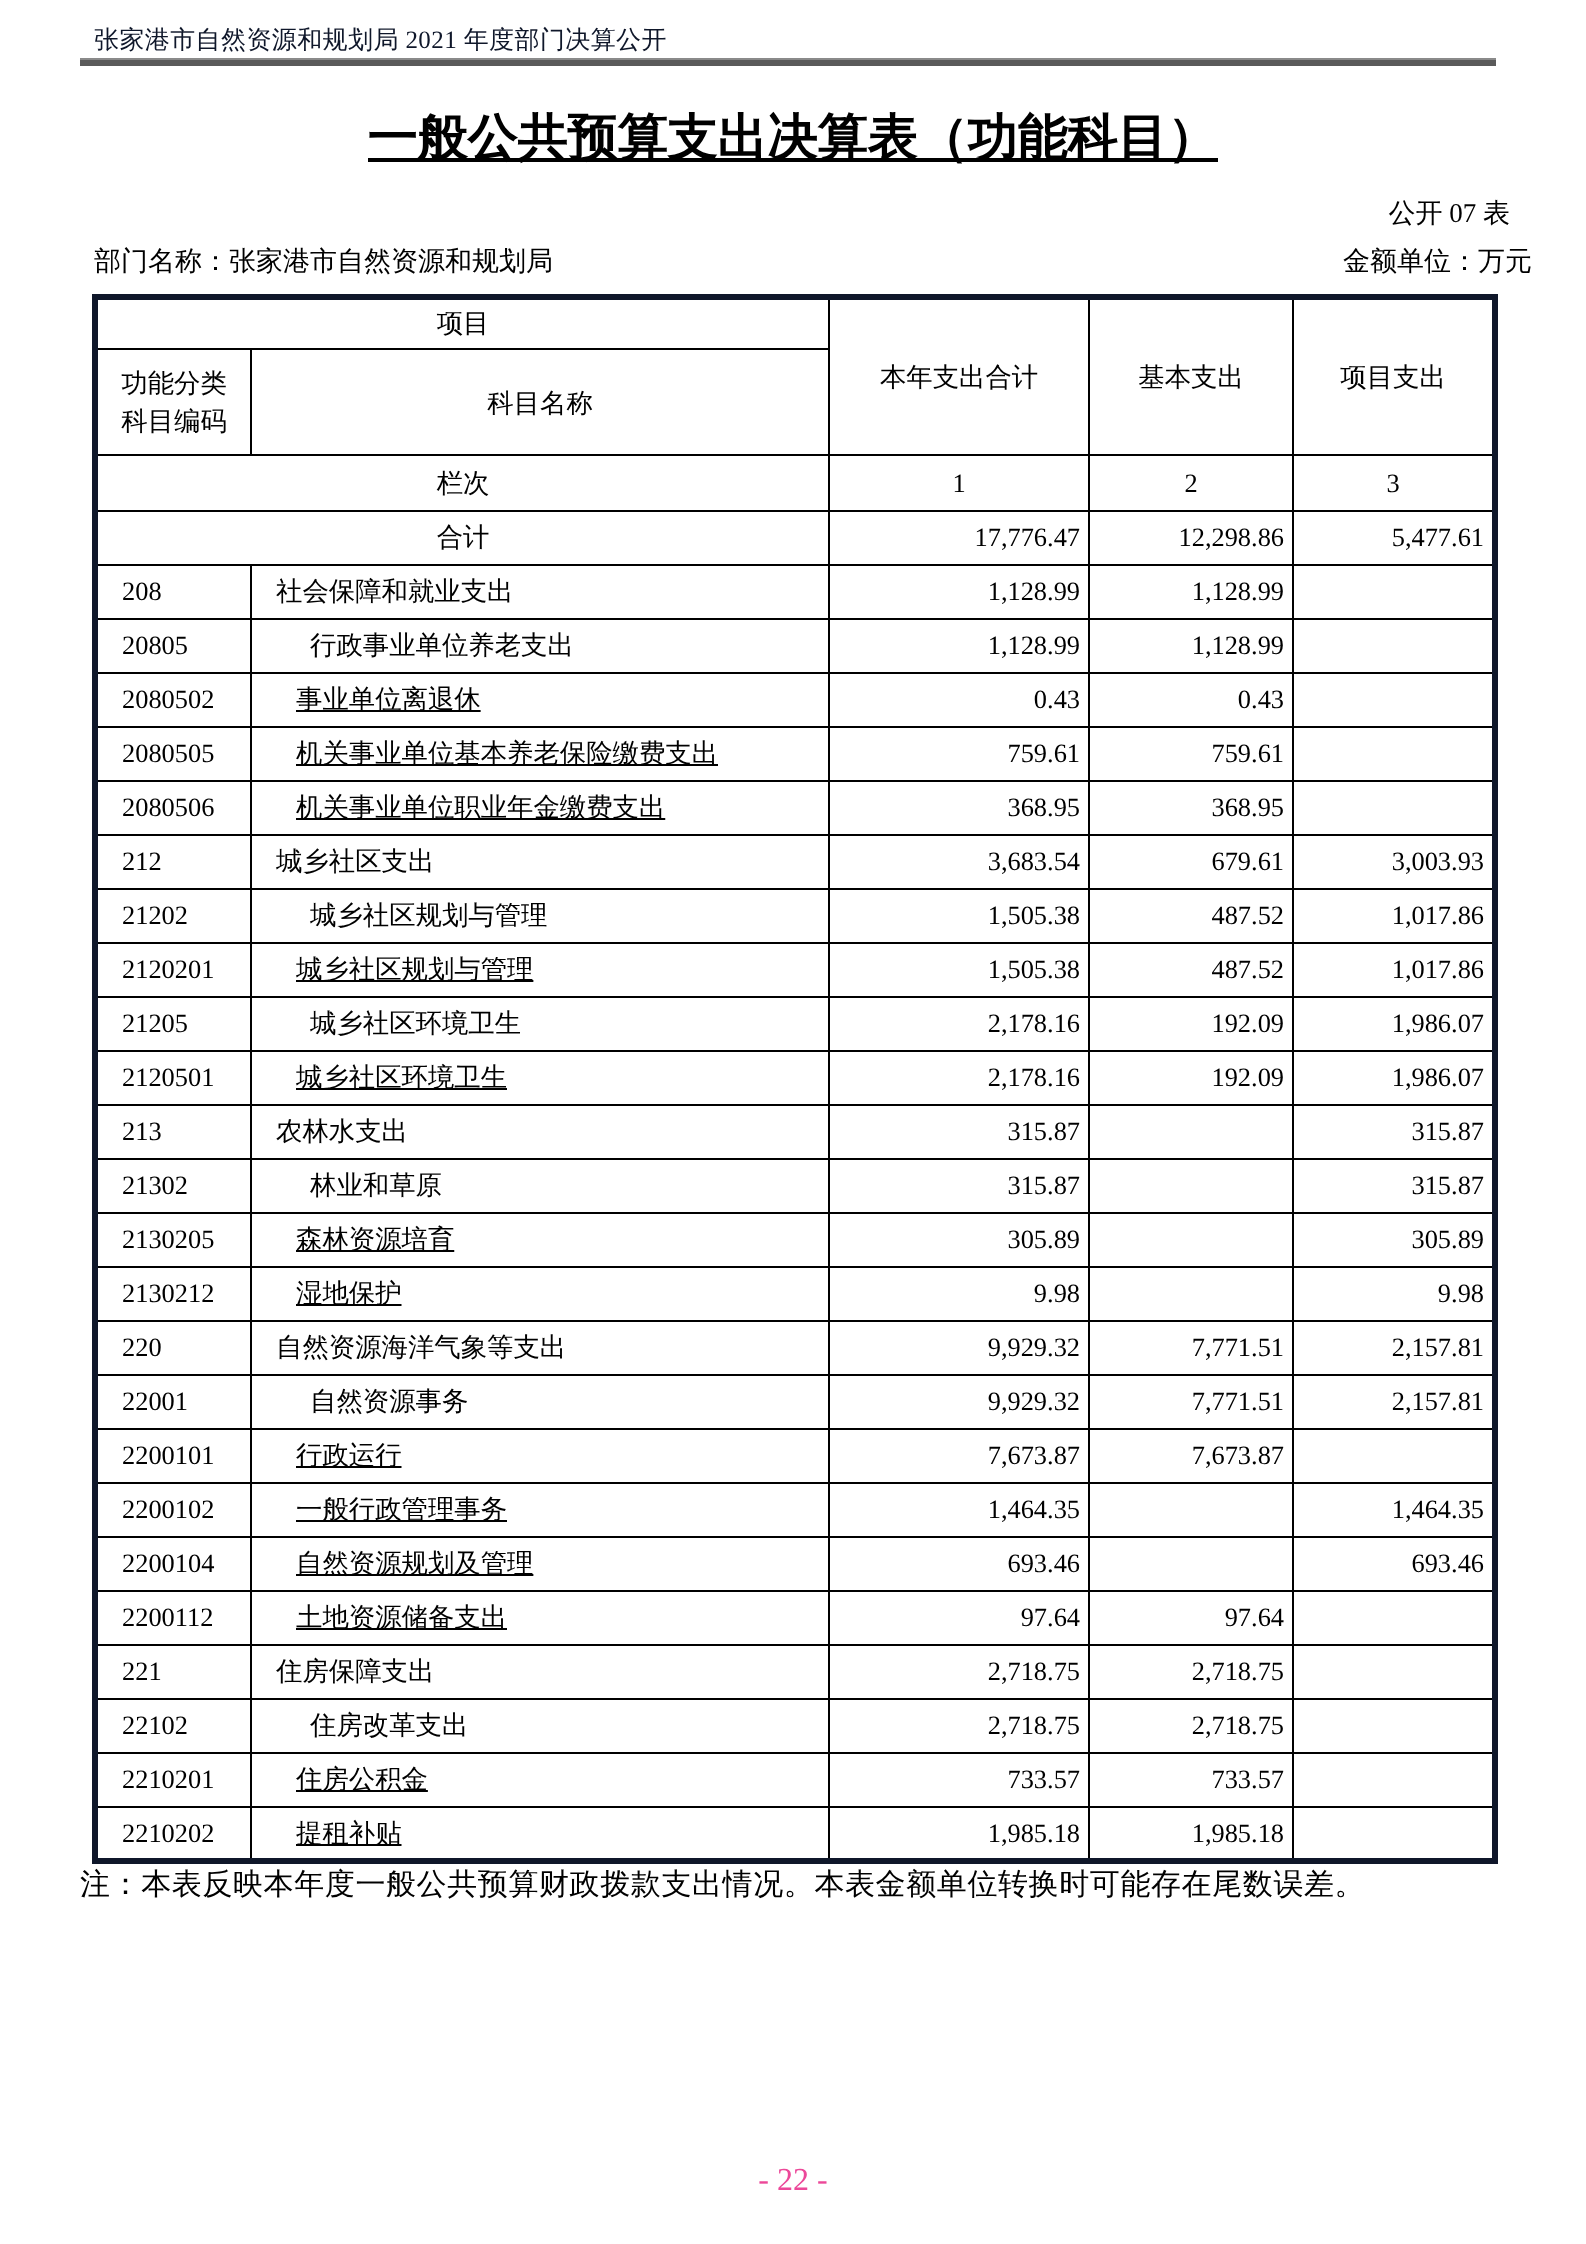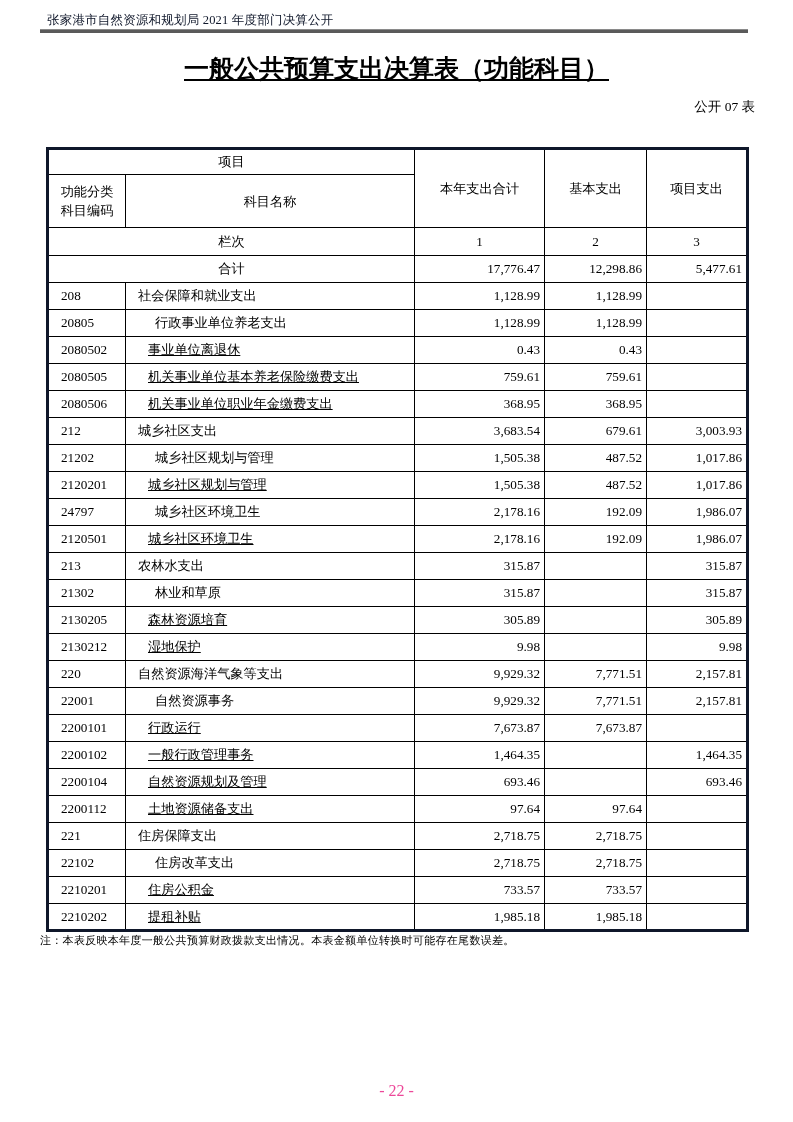--- a/index.html
+++ b/index.html
@@ -48,39 +48,43 @@
   td.center { text-align: center; }
   td.num { text-align: right; padding-right: 4px; }
   td.code { text-align: left; padding-left: 12px; }
   td.name { text-align: left; }
   td.name.indent-0 { padding-left: 12px; }
   td.name.indent-1 { padding-left: 29px; }
   td.name.indent-2 { padding-left: 22px; text-decoration: underline; }
 
   .note {
     position: absolute; left: 40px; top: 933px; right: 30px;
-    font-size: 11px; letter-spacing: .3px;
+    font-size: 15px; letter-spacing: .3px;
   }
   .page-number {
     position: absolute; left: 0; bottom: 22px; width: 100%;
     text-align: center; font-size: 16px; color: #ec4899;
   }
 </style>
 </head>
 <body>
 
 <div class="page">
 
   <div class="doc-header">张家港市自然资源和规划局 2021 年度部门决算公开</div>
   <div class="header-rule"></div>
 
   <h1 class="title">一般公共预算支出决算表（功能科目）</h1>
 
   <div class="table-code">公开 07 表</div>
 
+  <div class="meta-row">
+    <span>部门名称：张家港市自然资源和规划局</span>
+    <span>金额单位：万元</span>
+  </div>
 
   <table class="budget-table">
     <colgroup>
       <col style="width:78px">
         <col style="width:289px">
         <col style="width:130px">
         <col style="width:102px">
         <col style="width:101px">
     </colgroup>
     <thead>
@@ -158,21 +162,21 @@
           <td class="num">1,017.86</td>
         </tr>
         <tr>
           <td class="code">2120201</td>
           <td class="name indent-2">城乡社区规划与管理</td>
           <td class="num">1,505.38</td>
           <td class="num">487.52</td>
           <td class="num">1,017.86</td>
         </tr>
         <tr>
-          <td class="code">24797</td>
+          <td class="code">21205</td>
           <td class="name indent-1">城乡社区环境卫生</td>
           <td class="num">2,178.16</td>
           <td class="num">192.09</td>
           <td class="num">1,986.07</td>
         </tr>
         <tr>
           <td class="code">2120501</td>
           <td class="name indent-2">城乡社区环境卫生</td>
           <td class="num">2,178.16</td>
           <td class="num">192.09</td>

